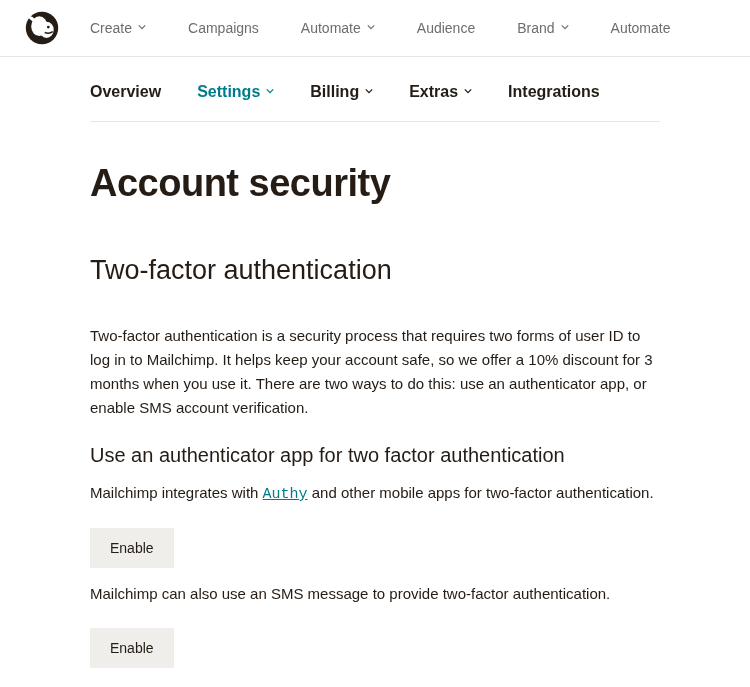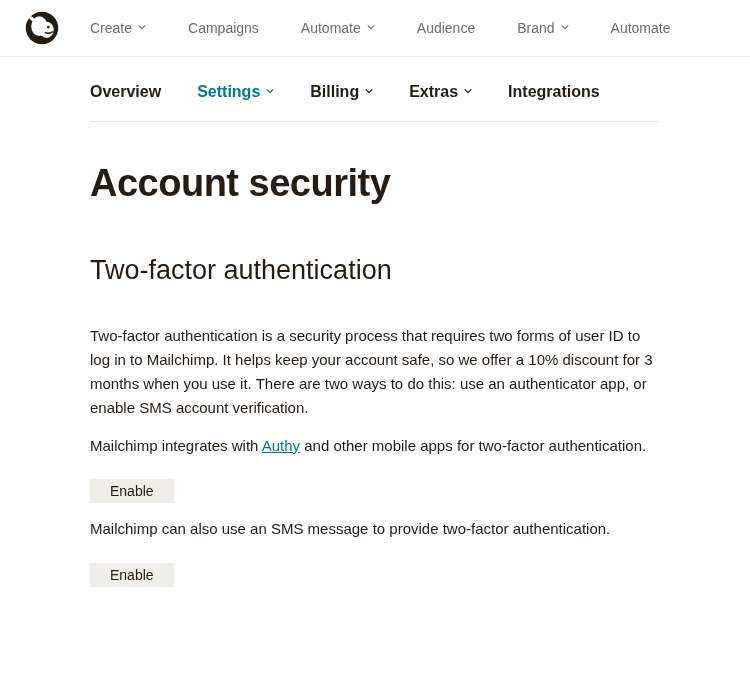--- a/index.html
+++ b/index.html
@@ -94,28 +94,29 @@
     .subdesc {
       font-size: 15px;
       line-height: 1.55;
       margin-top: 14px;
       color: #241c15;
     }
     .link {
       color: #007c89;
       text-decoration: underline;
       cursor: pointer;
+      font-family: Liberation Mono, monospace;
     }
     .btn {
       display: inline-block;
       background: #efeeea;
       color: #241c15;
       font-size: 14px;
       font-weight: 500;
-      padding: 4px 20px;
+      padding: 12px 20px;
       margin-top: 22px;
       border: none;
       cursor: pointer;
     }
   </style>
 </head>
 <body>
 
 <div class="topbar">
   <div class="logo">
@@ -199,20 +200,21 @@
       <span>Integrations</span>
     </div>
   </nav>
 
   <h1 class="page-title">Account security</h1>
 
   <h2 class="section-heading">Two-factor authentication</h2>
 
   <p class="section-desc">Two-factor authentication is a security process that requires two forms of user ID to log in to Mailchimp. It helps keep your account safe, so we offer a 10% discount for 3 months when you use it. There are two ways to do this: use an authenticator app, or enable SMS account verification.</p>
 
+  <h3 class="subheading">Use an authenticator app for two factor authentication</h3>
 
   <p class="subdesc">
     <span>Mailchimp integrates with </span><a class="link">Authy</a><span> and other mobile apps for two-factor authentication.</span>
   </p>
 
   <button class="btn">Enable</button>
 
 
   <p class="subdesc">Mailchimp can also use an SMS message to provide two-factor authentication.</p>
 

